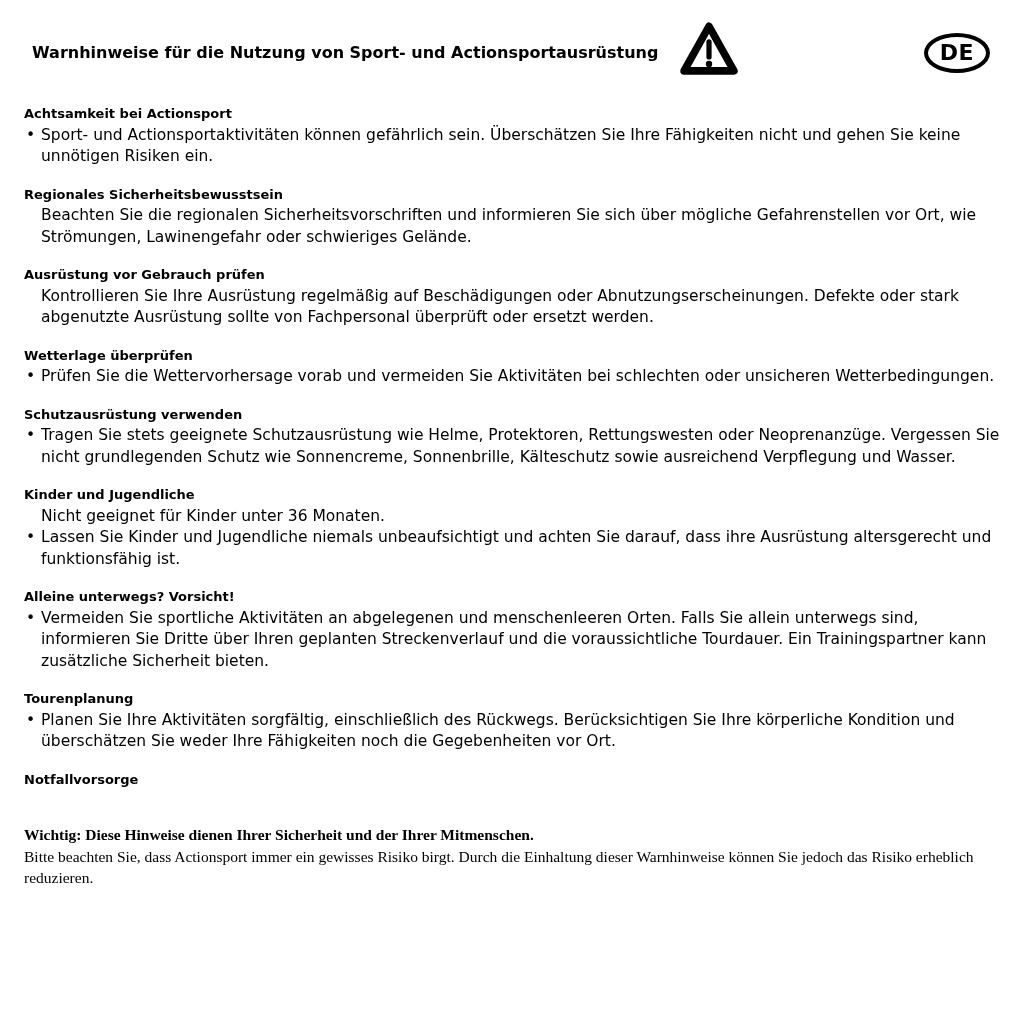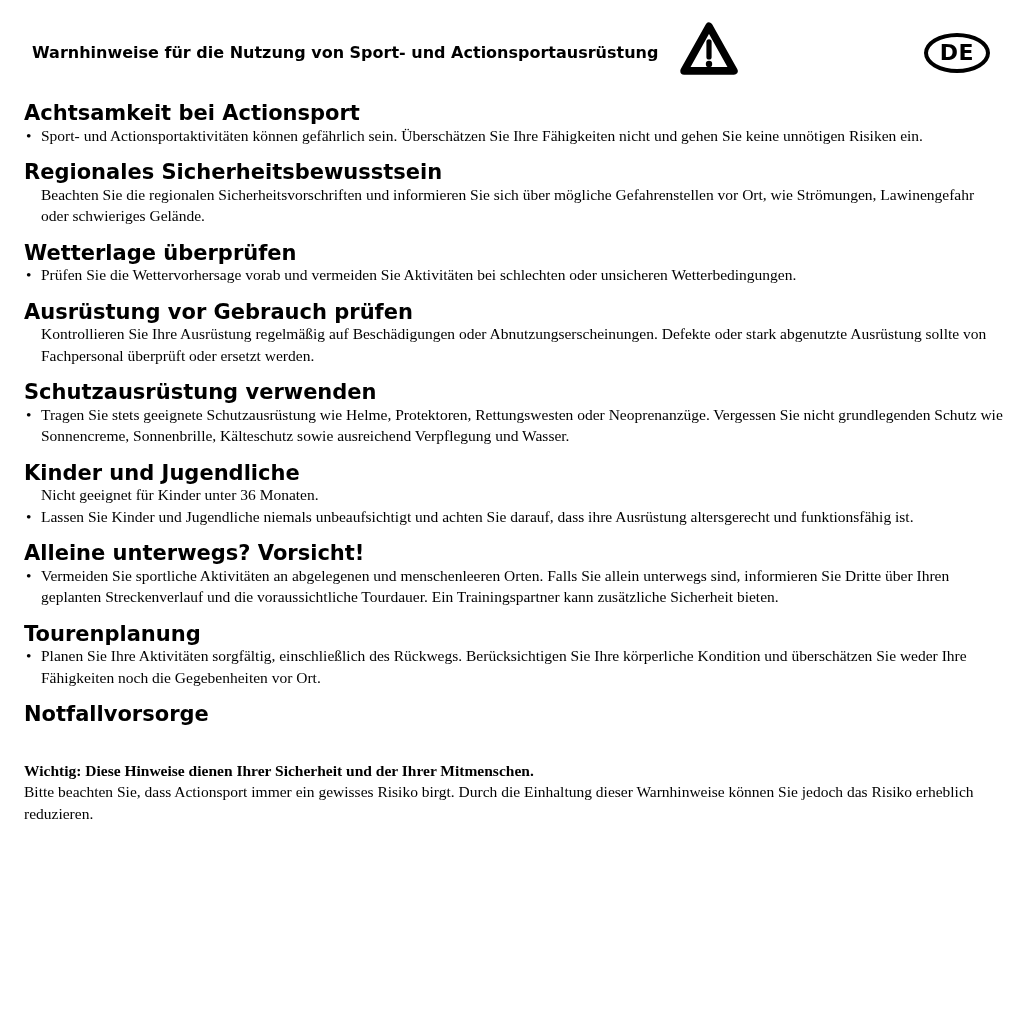--- a/index.html
+++ b/index.html
@@ -54,34 +54,33 @@
     font-size: 22px;
     font-weight: bold;
     letter-spacing: 0.5px;
     text-align: right;
   }
 
   
   section { margin: 0 0 16px 0; }
   .section-heading {
     margin: 0;
-    font-size: 21px;
+    font-size: 13px;
     font-weight: bold;
     line-height: 21.5px;
   }
   ul.items {
     list-style: none;
     margin: 0;
     padding: 0;
     max-width: 980px;
   }
   li {
     position: relative;
     padding-left: 17px;
-    font-family: Liberation Serif, serif;
   }
   li.bulleted::before {
     content: "\2022";
     position: absolute;
     left: 2px;
     top: 0;
   }
 
   
   .doc-footer { margin-top: 34px; max-width: 980px; }
@@ -115,30 +114,30 @@
     </section>
 
     <section>
       <h2 class="section-heading">Regionales Sicherheitsbewusstsein</h2>
       <ul class="items">
         <li class="plain">Beachten Sie die regionalen Sicherheitsvorschriften und informieren Sie sich über mögliche Gefahrenstellen vor Ort, wie Strömungen, Lawinengefahr oder schwieriges Gelände.</li>
       </ul>
     </section>
 
     <section>
-      <h2 class="section-heading">Wetterlage überprüfen</h2>
+      <h2 class="section-heading">Ausrüstung vor Gebrauch prüfen</h2>
       <ul class="items">
-        <li class="bulleted">Prüfen Sie die Wettervorhersage vorab und vermeiden Sie Aktivitäten bei schlechten oder unsicheren Wetterbedingungen.</li>
+        <li class="plain">Kontrollieren Sie Ihre Ausrüstung regelmäßig auf Beschädigungen oder Abnutzungserscheinungen. Defekte oder stark abgenutzte Ausrüstung sollte von Fachpersonal überprüft oder ersetzt werden.</li>
       </ul>
     </section>
 
     <section>
-      <h2 class="section-heading">Ausrüstung vor Gebrauch prüfen</h2>
+      <h2 class="section-heading">Wetterlage überprüfen</h2>
       <ul class="items">
-        <li class="plain">Kontrollieren Sie Ihre Ausrüstung regelmäßig auf Beschädigungen oder Abnutzungserscheinungen. Defekte oder stark abgenutzte Ausrüstung sollte von Fachpersonal überprüft oder ersetzt werden.</li>
+        <li class="bulleted">Prüfen Sie die Wettervorhersage vorab und vermeiden Sie Aktivitäten bei schlechten oder unsicheren Wetterbedingungen.</li>
       </ul>
     </section>
 
     <section>
       <h2 class="section-heading">Schutzausrüstung verwenden</h2>
       <ul class="items">
         <li class="bulleted">Tragen Sie stets geeignete Schutzausrüstung wie Helme, Protektoren, Rettungswesten oder Neoprenanzüge. Vergessen Sie nicht grundlegenden Schutz wie Sonnencreme, Sonnenbrille, Kälteschutz sowie ausreichend Verpflegung und Wasser.</li>
       </ul>
     </section>
 

